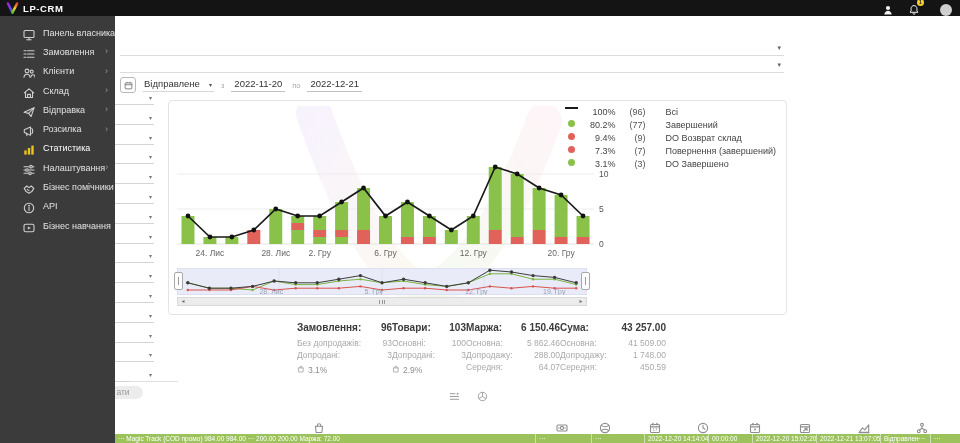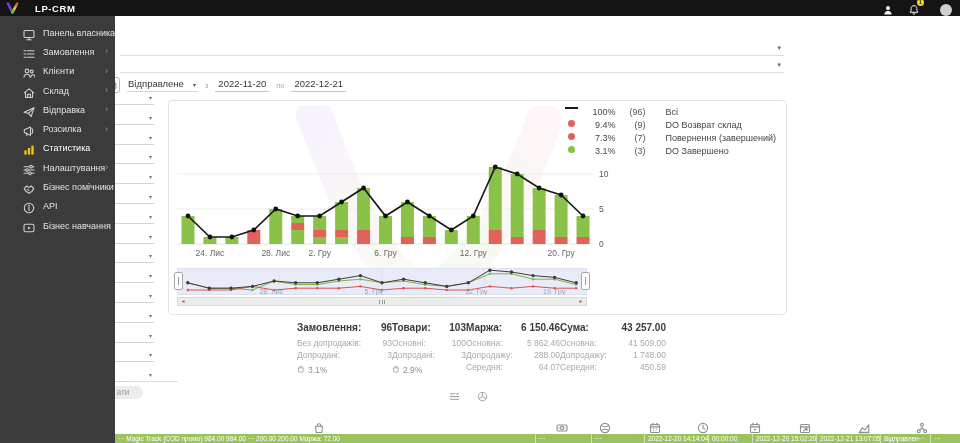--- a/index.html
+++ b/index.html
@@ -2,38 +2,38 @@
 <html><head>
 <meta charset="utf-8">
 <style>
   html,body{margin:0;padding:0;}
   body{width:960px;height:443px;overflow:hidden;position:relative;background:#fff;
        font-family:"Liberation Sans",sans-serif;-webkit-font-smoothing:antialiased;}
   
   .topbar{position:absolute;left:0;top:0;width:960px;height:16px;background:#141414;z-index:6;
           display:flex;align-items:center;}
   .logo{display:flex;align-items:center;gap:4px;margin-left:6px;}
-  .logo-text{color:#fff;font-size:9.5px;font-weight:bold;letter-spacing:.6px;margin-left:12px;}
+  .logo-text{color:#fff;font-size:9.5px;font-weight:bold;letter-spacing:.6px;}
   .topbar-right{margin-left:auto;display:flex;align-items:center;gap:14px;margin-right:14px;}
   .tb-icon{position:relative;width:12px;height:12px;color:#f2f2f2;}
   .tb-badge{position:absolute;top:-3px;right:-4px;background:#f7cf2d;color:#222;border-radius:50%;
             width:7px;height:7px;font-size:5px;line-height:7px;text-align:center;font-weight:bold;}
   .tb-partial{position:absolute;right:-6px;top:2px;width:12px;height:12px;border-radius:50%;background:#cfcfcf;}
   
   .sidebar{position:absolute;left:0;top:16px;width:115px;height:427px;background:#3b3b3b;z-index:5;
            padding-top:7px;box-sizing:border-box;}
   .side-item{display:flex;align-items:center;height:19.3px;padding:0 7px 0 10px;cursor:pointer;margin-left:13px;}
   .side-item .si-icon{width:12px;height:12px;flex:0 0 12px;color:#cfcfcf;}
   .side-item .si-label{margin-left:8px;font-size:9px;color:#e2e2e2;white-space:nowrap;}
   .side-item .si-chev{margin-left:auto;color:#9a9a9a;font-size:9px;line-height:1;}
   .side-item.active .si-label{color:#ffffff;}
   
   .wide-select{position:absolute;left:120px;width:664px;height:15px;border-bottom:1px solid #dcdcdc;}
   .wide-select .caret{position:absolute;right:3px;top:4px;font-size:7px;color:#666;}
-  .filter-row{position:absolute;left:104px;top:77px;display:flex;align-items:center;gap:7px;height:16px;}
+  .filter-row{position:absolute;left:120px;top:77px;display:flex;align-items:center;gap:7px;height:16px;}
   .cal-box{width:14px;height:14px;border:1px solid #b9b9b9;border-radius:3px;display:flex;
            align-items:center;justify-content:center;color:#777;}
   .status-sel{border-bottom:1px solid #d7d7d7;padding:0 14px 2px 1px;position:relative;
               font-size:9.5px;color:#333;}
   .status-sel .caret{position:absolute;right:2px;top:3px;font-size:6px;color:#555;}
   .mini-label{font-size:7.5px;color:#a8a8a8;}
   .date-input{font-size:9.5px;color:#333;border-bottom:1px solid #c2c2c2;padding:0 3px 2px;}
   .small-select{position:absolute;left:115px;width:39px;height:13px;border-bottom:1px solid #d4d4d4;}
   .small-select .caret{position:absolute;right:2px;top:3px;font-size:6px;color:#777;}
   .pre-divider{position:absolute;left:130px;top:381px;width:48px;height:1px;background:#e0e0e0;}
@@ -381,20 +381,28 @@
     </svg>
 
   <div class="legend" id="legend">
       <div class="legend-row">
         <span class="lg-swatch">
           <span class="lg-line"></span>
         </span>
         <span class="lg-pct">100%</span>
         <span class="lg-count">(96)</span>
         <span class="lg-name">Всі</span>
+      </div>
+      <div class="legend-row">
+        <span class="lg-swatch">
+          <span class="lg-dot" style="background:#8ac249"></span>
+        </span>
+        <span class="lg-pct">80.2%</span>
+        <span class="lg-count">(77)</span>
+        <span class="lg-name">Завершений</span>
       </div>
       <div class="legend-row">
         <span class="lg-swatch">
           <span class="lg-dot" style="background:#e0625a"></span>
         </span>
         <span class="lg-pct">9.4%</span>
         <span class="lg-count">(9)</span>
         <span class="lg-name">DO Возврат склад</span>
       </div>
       <div class="legend-row">

